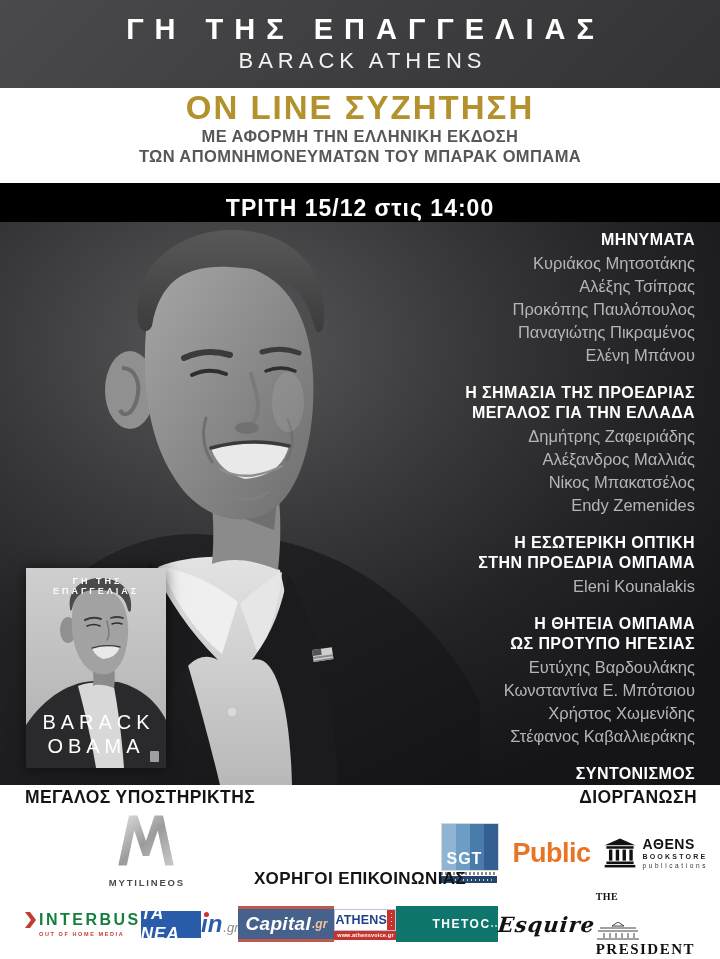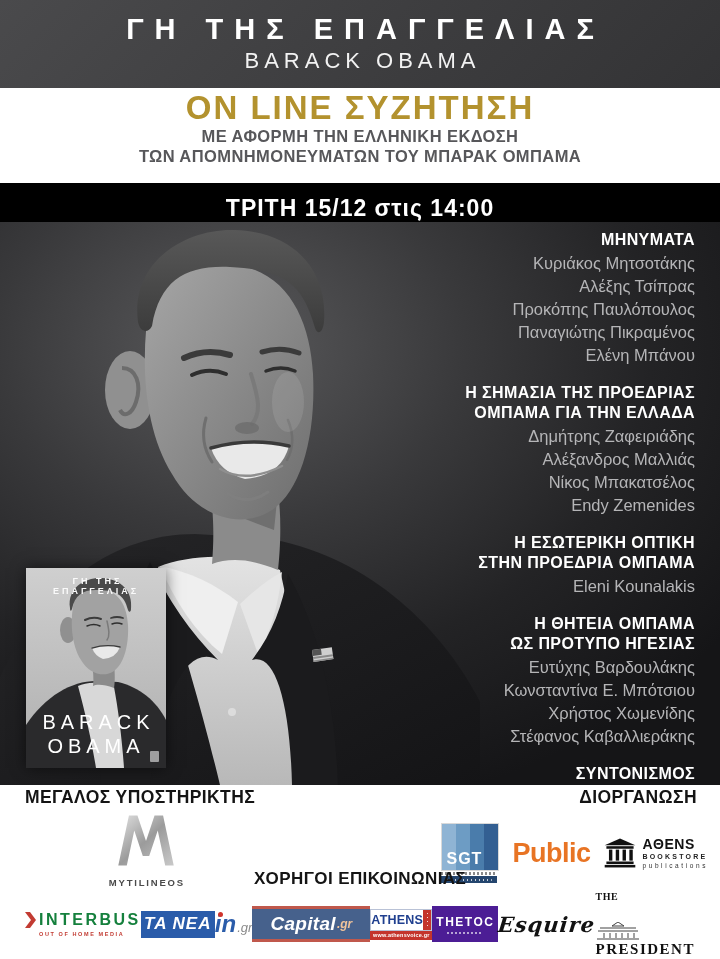--- a/index.html
+++ b/index.html
@@ -138,21 +138,21 @@
   
   .avoice{flex-direction:column;width:62px;}
   .avoice-top{display:flex;width:62px;height:22px;border:1px solid #b9c2d6;box-sizing:border-box;background:#fff;}
   .avoice-main{flex:1;display:flex;align-items:center;justify-content:center;color:#1f3f8f;font-size:12.5px;font-weight:800;letter-spacing:.2px;}
   .avoice-side{width:9px;background:#c4342c;
     background-image:repeating-linear-gradient(180deg,rgba(255,255,255,.8) 0 1px,transparent 1px 4px);
     background-size:1px 70%;background-repeat:no-repeat;background-position:center;}
   .avoice-sub{width:62px;height:9px;background:#c4342c;color:#fff;font-size:5.5px;font-weight:700;
     display:flex;align-items:center;justify-content:center;letter-spacing:.2px;box-sizing:border-box;}
   
-  .thetoc{width:66px;height:36px;background:#4c1d95;flex-direction:column;justify-content:center;align-items:center;display:flex;}
+  .thetoc{width:66px;height:36px;background:#0f766e;flex-direction:row;justify-content:center;align-items:center;display:flex;padding-left:36px;}
   .thetoc-label{color:#fff;font-size:12px;font-weight:700;letter-spacing:1.5px;}
   .thetoc-sub{width:36px;height:2px;margin-top:3px;
     background:repeating-linear-gradient(90deg,rgba(255,255,255,.6) 0 2px,transparent 2px 4px);}
   
   .esquire-label{
     font-family:"DejaVu Serif","Liberation Serif",serif;font-style:italic;font-weight:700;
     color:#121212;font-size:21px;letter-spacing:1px;transform:skewX(-6deg);
   }
   
   .president{flex-direction:column;align-items:flex-start;font-family:"Liberation Serif",serif;}
@@ -160,21 +160,21 @@
   .president-l1{color:#111;font-size:10px;font-weight:700;letter-spacing:.5px;}
   .president-l2{color:#111;font-size:15px;font-weight:700;letter-spacing:1.5px;margin-top:1px;}
 </style>
 </head>
 <body>
 
 <div class="poster">
 
   <div class="top-band">
     <div class="book-title-big">ΓΗ ΤΗΣ ΕΠΑΓΓΕΛΙΑΣ</div>
-    <div class="book-author-big">BARACK OBAMA</div>
+    <div class="book-author-big">BARACK ATHENS</div>
   </div>
 
   <div class="event-band">
     <div class="event-title">ON LINE ΣΥΖΗΤΗΣΗ</div>
     <div class="event-sub">ΜΕ ΑΦΟΡΜΗ ΤΗΝ ΕΛΛΗΝΙΚΗ ΕΚΔΟΣΗ</div>
     <div class="event-sub">ΤΩΝ ΑΠΟΜΝΗΜΟΝΕΥΜΑΤΩΝ ΤΟΥ ΜΠΑΡΑΚ ΟΜΠΑΜΑ</div>
   </div>
 
   <div class="date-band">
     <div class="date-text">ΤΡΙΤΗ 15/12 στις 14:00</div>
@@ -256,21 +256,21 @@
         <div class="prog-section">
           <div class="prog-heading">ΜΗΝΥΜΑΤΑ</div>
           <div class="prog-name">Κυριάκος Μητσοτάκης</div>
           <div class="prog-name">Αλέξης Τσίπρας</div>
           <div class="prog-name">Προκόπης Παυλόπουλος</div>
           <div class="prog-name">Παναγιώτης Πικραμένος</div>
           <div class="prog-name">Ελένη Μπάνου</div>
         </div>
         <div class="prog-section">
           <div class="prog-heading">Η ΣΗΜΑΣΙΑ ΤΗΣ ΠΡΟΕΔΡΙΑΣ
-ΟΜΠΑΜΑ ΓΙΑ ΤΗΝ ΕΛΛΑΔΑ</div>
+ΜΕΓΑΛΟΣ ΓΙΑ ΤΗΝ ΕΛΛΑΔΑ</div>
           <div class="prog-name">Δημήτρης Ζαφειριάδης</div>
           <div class="prog-name">Αλέξανδρος Μαλλιάς</div>
           <div class="prog-name">Νίκος Μπακατσέλος</div>
           <div class="prog-name">Endy Zemenides</div>
         </div>
         <div class="prog-section">
           <div class="prog-heading">Η ΕΣΩΤΕΡΙΚΗ ΟΠΤΙΚΗ
 ΣΤΗΝ ΠΡΟΕΔΡΙΑ ΟΜΠΑΜΑ</div>
           <div class="prog-name">Eleni Kounalakis</div>
         </div>

